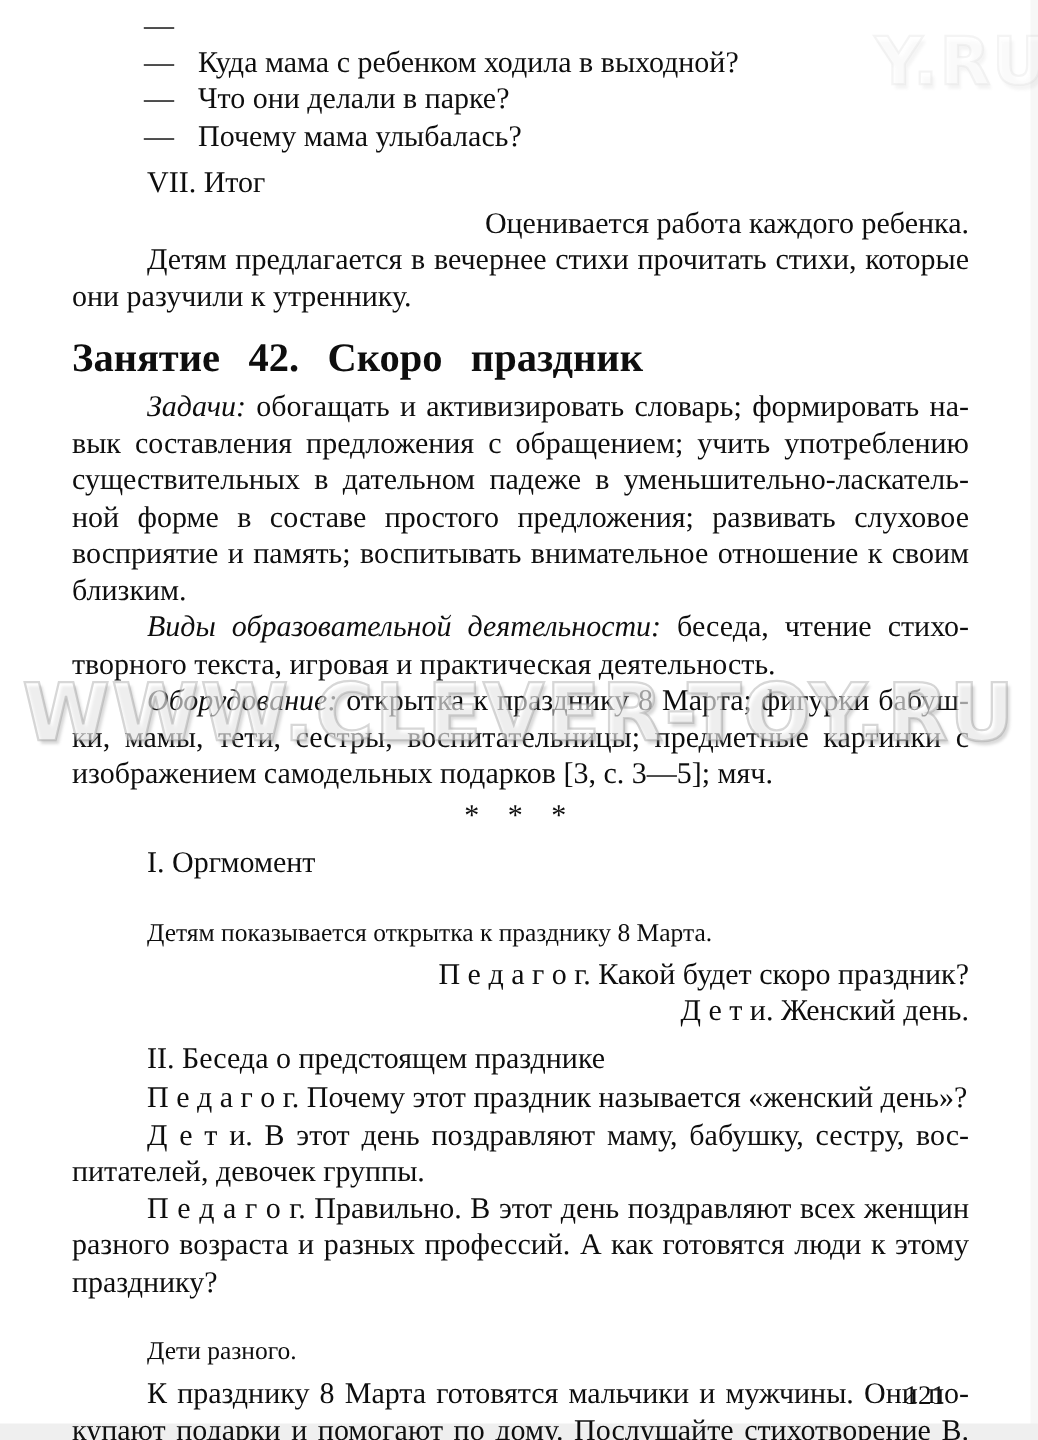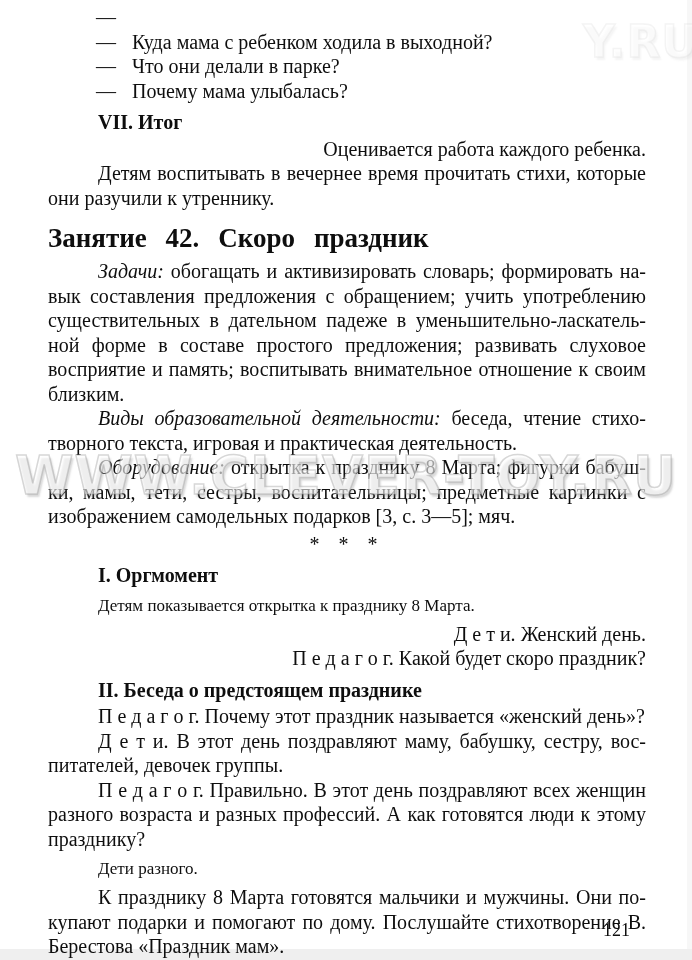--- a/index.html
+++ b/index.html
@@ -17,36 +17,36 @@
     left: 48px; top: 5px;
     width: 598px;
     font-size: 20px;
     line-height: 24.5px;
     z-index: 1;
   }
   
   .q-row { display: flex; padding-left: 48px; }
   .q-dash { flex: none; width: 36px; }
   
-  .h-num { font-weight: bold; padding-left: 50px; margin: 7px 0 2px 0; }
+  .h-num { font-weight: normal; padding-left: 50px; margin: 7px 0 2px 0; }
   
   .para { margin: 0; text-indent: 50px; text-align: justify;
           hyphens: manual; -webkit-hyphens: manual; }
   .para.noj { text-align: right; }
   .lead-label { font-style: italic; }
   
   .lesson-title {
     margin: 12px 0 5px 0;
     font-size: 27px; line-height: 32px;
     font-weight: bold; 
     word-spacing: 0.45em;
   }
   .separator { text-align: center; letter-spacing: 7px; margin: 3px 0 2px 0; }
   
-  .stage { font-size: 17px; line-height: 21px; margin: 7px 0 6px 0;
+  .stage { font-size: 17px; line-height: 21px; margin: 23px 0 6px 0;
            padding-left: 50px; text-indent: 0; }
   
   .speaker { }
   
   .page-number {
     position: absolute; top: 920px; right: 62px;
     font-size: 18px; z-index: 1;
   }
   
   .watermark {
@@ -107,38 +107,38 @@
         <span>Что они делали в парке?</span>
       </div>
       <div class="q-row">
         <span class="q-dash">—</span>
         <span>Почему мама улыбалась?</span>
       </div>
     </div>
 
     <div class="h-num">VII. Итог</div>
     <p class="para noj">Оценивается работа каждого ребенка.</p>
-    <p class="para">Детям воспитывать в вечернее время прочитать стихи, которые они разучили к утреннику.</p>
+    <p class="para">Детям предлагается в вечернее стихи прочитать стихи, которые они разучили к утреннику.</p>
 
     <h1 class="lesson-title">Занятие 42. Скоро праздник</h1>
 
     <p class="para"><span class="lead-label">Задачи:</span><span> обогащать и активизировать словарь; формировать на­вык составления предложения с обращением; учить употреблению существительных в дательном падеже в уменьшительно-ласкатель­ной форме в составе простого предложения; развивать слуховое восприятие и память; воспитывать внимательное отношение к своим близким.</span></p>
 
     <p class="para"><span class="lead-label">Виды образовательной деятельности:</span><span> беседа, чтение стихо­творного текста, игровая и практическая деятельность.</span></p>
 
     <p class="para"><span class="lead-label">Оборудование:</span><span> открытка к празднику 8 Марта; фигурки бабуш­ки, мамы, тети, сестры, воспитательницы; предметные картинки с изображением самодельных подарков [3, с. 3—5]; мяч.</span></p>
 
     <div class="separator">* * *</div>
 
     <div class="h-num">I. Оргмомент</div>
 
     <p class="stage">Детям показывается открытка к празднику 8 Марта.</p>
 
+    <p class="para noj"><span class="speaker">П е д а г о г.</span><span> Какой будет скоро праздник?</span></p>
     <p class="para noj"><span class="speaker">Д е т и.</span><span> Женский день.</span></p>
-    <p class="para noj"><span class="speaker">П е д а г о г.</span><span> Какой будет скоро праздник?</span></p>
 
     <div class="h-num">II. Беседа о предстоящем празднике</div>
 
     <p class="para"><span class="speaker">П е д а г о г.</span><span> Почему этот праздник называется «женский день»?</span></p>
     <p class="para"><span class="speaker">Д е т и.</span><span> В этот день поздравляют маму, бабушку, сестру, вос­питателей, девочек группы.</span></p>
     <p class="para"><span class="speaker">П е д а г о г.</span><span> Правильно. В этот день поздравляют всех женщин разного возраста и разных профессий. А как готовятся люди к этому празднику?</span></p>
 
     <p class="stage">Дети разного.</p>
 
     <p class="para">К празднику 8 Марта готовятся мальчики и мужчины. Они по­купают подарки и помогают по дому. Послушайте стихотворение В. Берестова «Праздник мам».</p>

